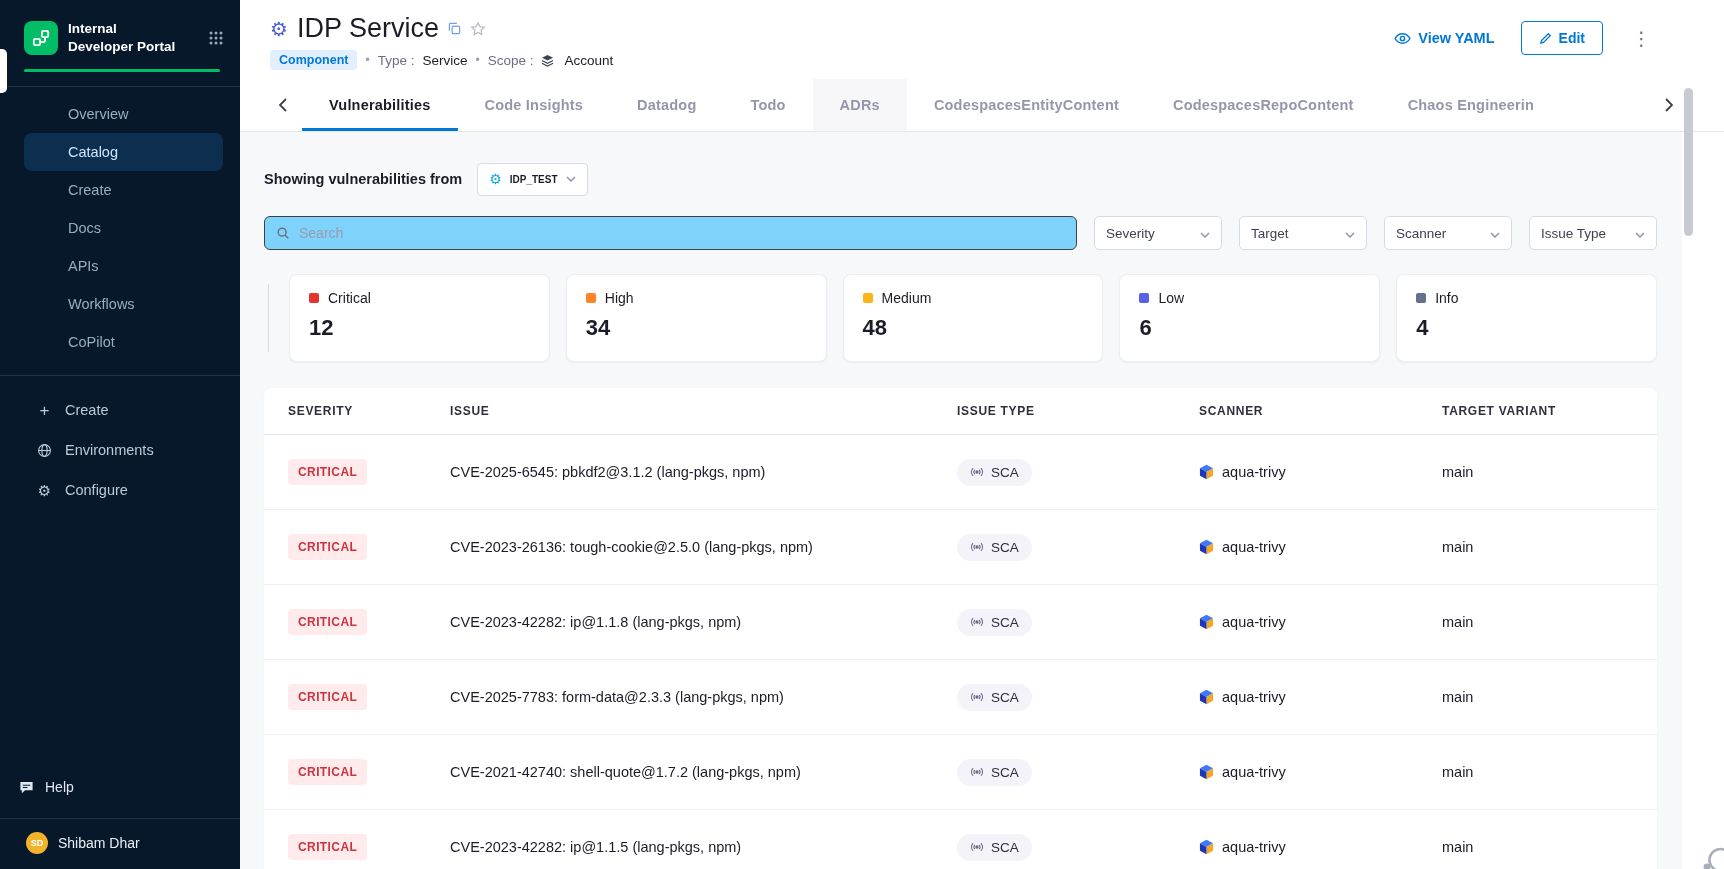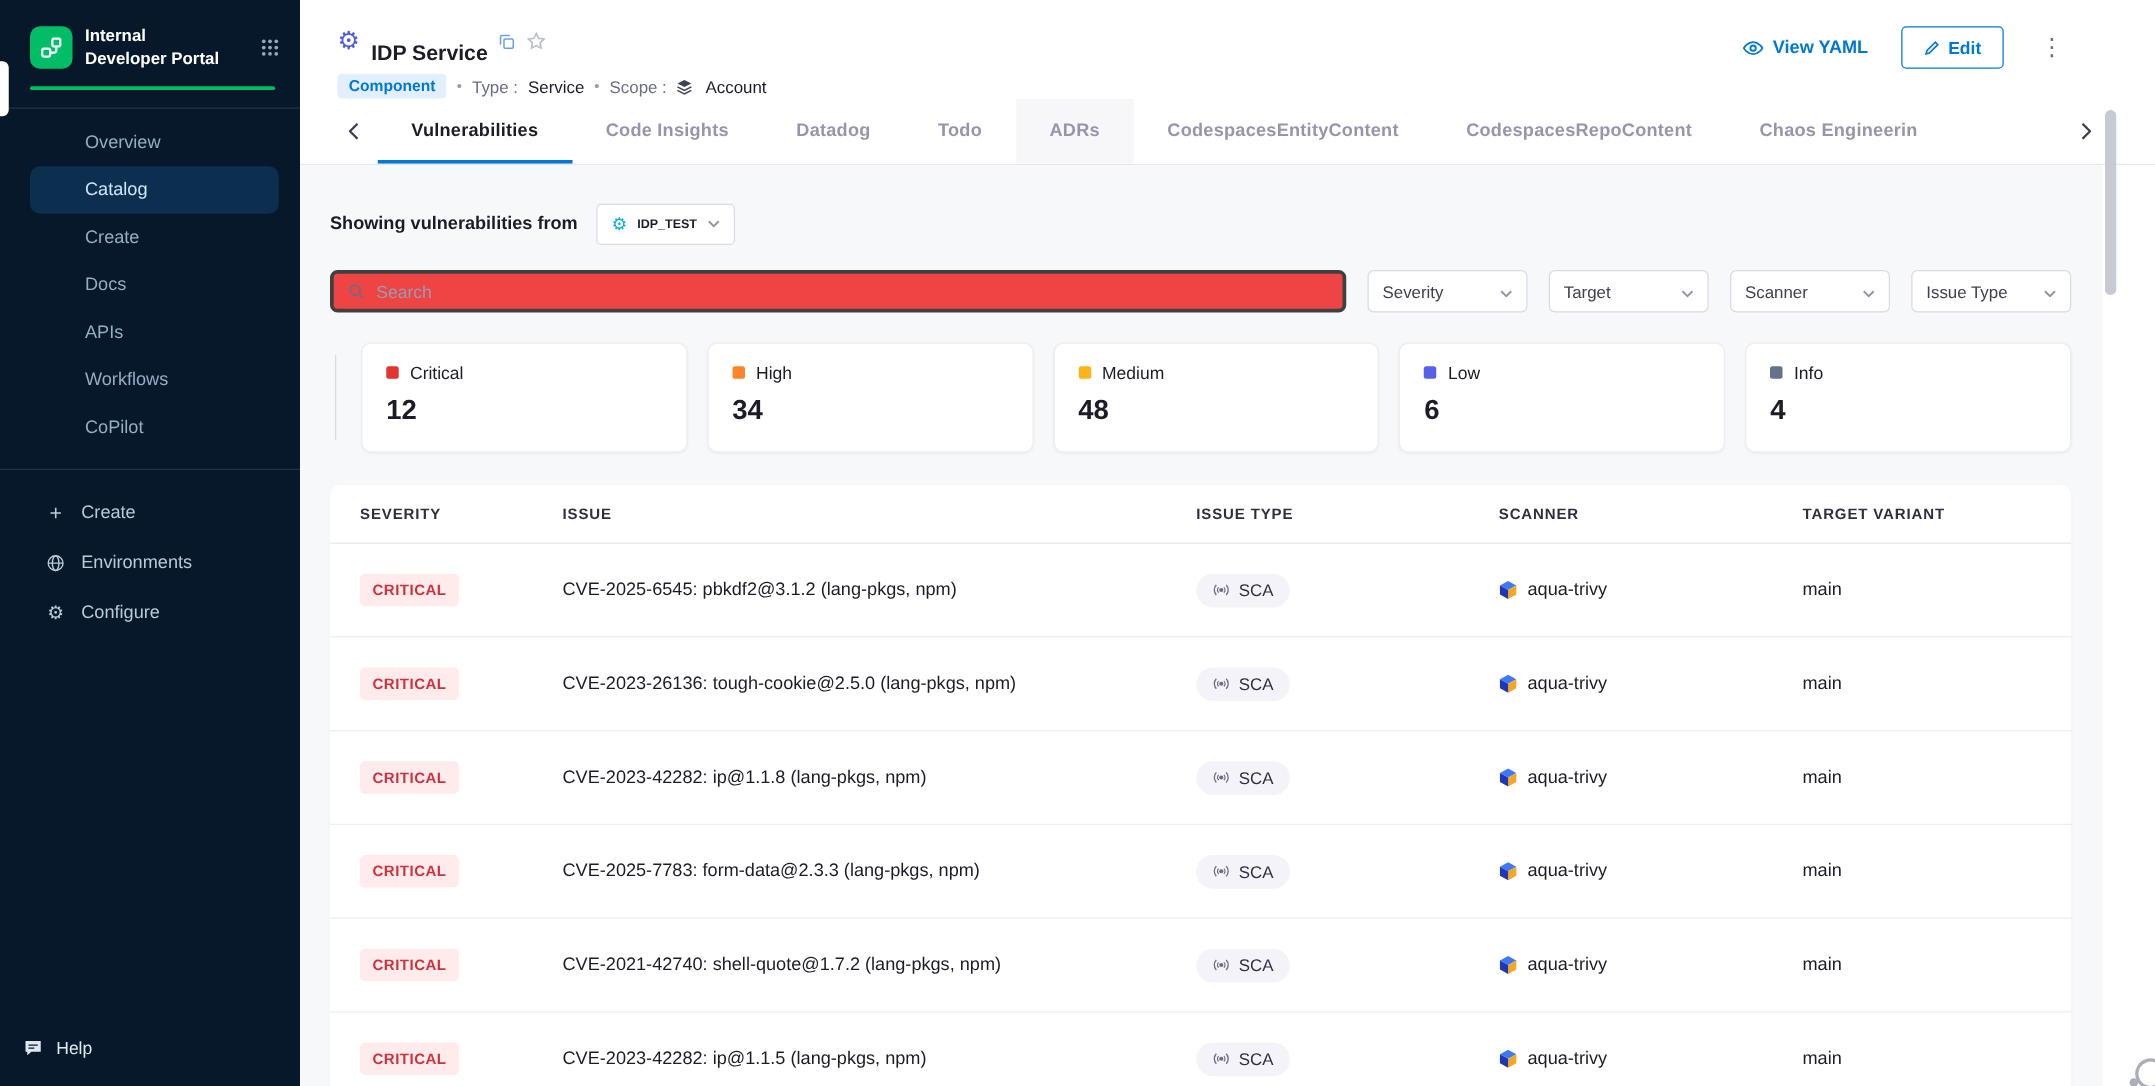--- a/index.html
+++ b/index.html
@@ -26,21 +26,21 @@
   .flex-spacer { flex:1; }
   .help-row { display:flex; align-items:center; gap:10px; padding-left:18px; height:38px; font-size:14px; color:#dfe8f0; margin-bottom:12px; cursor:pointer; }
   .user-row { border-top:1px solid rgba(160,184,205,.18); display:flex; align-items:center; gap:10px; padding:13px 20px 15px 26px; font-size:14px; color:#e9eff5; cursor:pointer; }
   .avatar { width:22px; height:22px; border-radius:50%; background:#f0b429; color:#fff; font-size:9px; font-weight:700; display:flex; align-items:center; justify-content:center; flex:0 0 22px; }
 
   
   .main { flex:1; display:flex; flex-direction:column; background:#f7f8fa; position:relative; min-width:0; }
   .header { background:#fff; padding:13px 70px 0 30px; display:flex; justify-content:space-between; height:79px; flex:0 0 79px; }
   .title-row { display:flex; align-items:center; gap:9px; }
   .service-gear { font-size:20px; color:#4c5fd6; line-height:1; }
-  .page-title { font-size:17px; font-weight:700; color:#1c1c28;margin-top:20px; }
+  .page-title { font-size:27px; font-weight:400; color:#1c1c28; }
   .icon-btn { display:inline-flex; align-items:center; cursor:pointer; }
   .sub-row { display:flex; align-items:center; gap:8px; margin-top:6px; font-size:13.5px; color:#6b6d85; }
   .chip { background:#e2efff; color:#0278d5; font-size:12.5px; font-weight:600; padding:3px 9px; border-radius:4px; }
   .sub-strong { color:#1c1c28; }
   .dot-sep { color:#9a9bb0; font-size:12px; }
   .scope-icon { display:inline-flex; margin:0 2px 0 0; }
   .header-right { display:flex; align-items:center; gap:26px; margin-top:8px; align-self:flex-start; }
   .view-yaml { display:flex; align-items:center; gap:7px; color:#0278d5; font-size:14.5px; font-weight:600; cursor:pointer; white-space:nowrap; }
   .edit-btn { display:flex; align-items:center; gap:7px; border:1px solid #0278d5; border-radius:4px; background:#fff; color:#0278d5; font-size:14px; font-weight:600; padding:0 17px; height:34px; cursor:pointer; }
   .kebab { font-size:19px; color:#6b6d85; cursor:pointer; padding:0 3px; }
@@ -56,21 +56,21 @@
 
   
   .content { margin-left:24px; width:1393px; padding-top:30px; }
   .showing-row { display:flex; align-items:center; gap:15px; height:34px; margin-bottom:20px; }
   .showing-label { font-size:14.5px; font-weight:700; color:#1c1c28; }
   .project-select { height:33px; background:#fff; border:1px solid #d9dae6; border-radius:4px; display:flex; align-items:center; gap:8px; padding:0 11px; cursor:pointer; }
   .project-gear { font-size:14px; color:#0aabe4; line-height:1; }
   .pj-name { font-size:10px; font-weight:600; color:#1c1c28; }
 
   .filters-row { display:flex; gap:17px; margin-bottom:24px; }
-  .search-box { flex:1; height:34px; background:#ef4444; border:3px solid #404040; border-radius:6px; display:flex; align-items:center; gap:9px; padding:0 11px; }
+  .search-box { flex:1; height:34px; background:#7dd3fc; border:1px solid #404040; border-radius:6px; display:flex; align-items:center; gap:9px; padding:0 11px; }
   .search-box input { border:none; outline:none; flex:1; font-size:14px; font-family:inherit; color:#1c1c28; background:transparent; }
   .search-box input::placeholder { color:#9a9bb0; }
   .filter-select { width:128px; flex:0 0 128px; height:34px; background:#fff; border:1px solid #d9dae6; border-radius:5px; display:flex; align-items:center; justify-content:space-between; padding:0 11px; font-size:13.5px; color:#3f4152; cursor:pointer; }
 
   .stats-row { display:flex; gap:16px; margin-bottom:26px; height:88px; }
   .stat-card { background:#fff; border:1px solid #eceef3; border-radius:8px; padding:15px 19px; display:flex; flex-direction:column; gap:9px; flex:1; box-shadow:0 1px 2px rgba(40,41,61,.05); cursor:pointer; }
   .stat-card.stat-active { flex:0 0 222px; border:1.5px solid #0278d5; background:#eef7ff; }
   .stat-top { display:flex; align-items:center; gap:9px; font-size:14px; color:#1c1c28; }
   .sev-square { width:10px; height:10px; border-radius:2px; display:inline-block; flex:0 0 10px; }
   .stat-value { font-size:22px; font-weight:700; color:#1c1c28; }
@@ -162,20 +162,24 @@
     <div class="flex-spacer"></div>
     <div class="help-row">
       <span class="bi-icon">
         <svg width="15" height="15" viewBox="0 0 16 16">
             <path d="M1.5 2h13v9h-8l-3.5 3v-3h-1.5z" fill="#dfe8f0"></path>
             <path d="M4 5.5h8M4 8h5" stroke="#07182b" stroke-width="1.1"></path>
           </svg>
       </span>
       <span>Help</span>
     </div>
+    <div class="user-row">
+      <span class="avatar">SD</span>
+      <span>Shibam Dhar</span>
+    </div>
   </aside>
 
   <main class="main">
 
     <header class="header">
       <div>
         <div class="title-row">
           <span class="service-gear">⚙</span>
           <span class="page-title">IDP Service</span>
           <span class="icon-btn">

